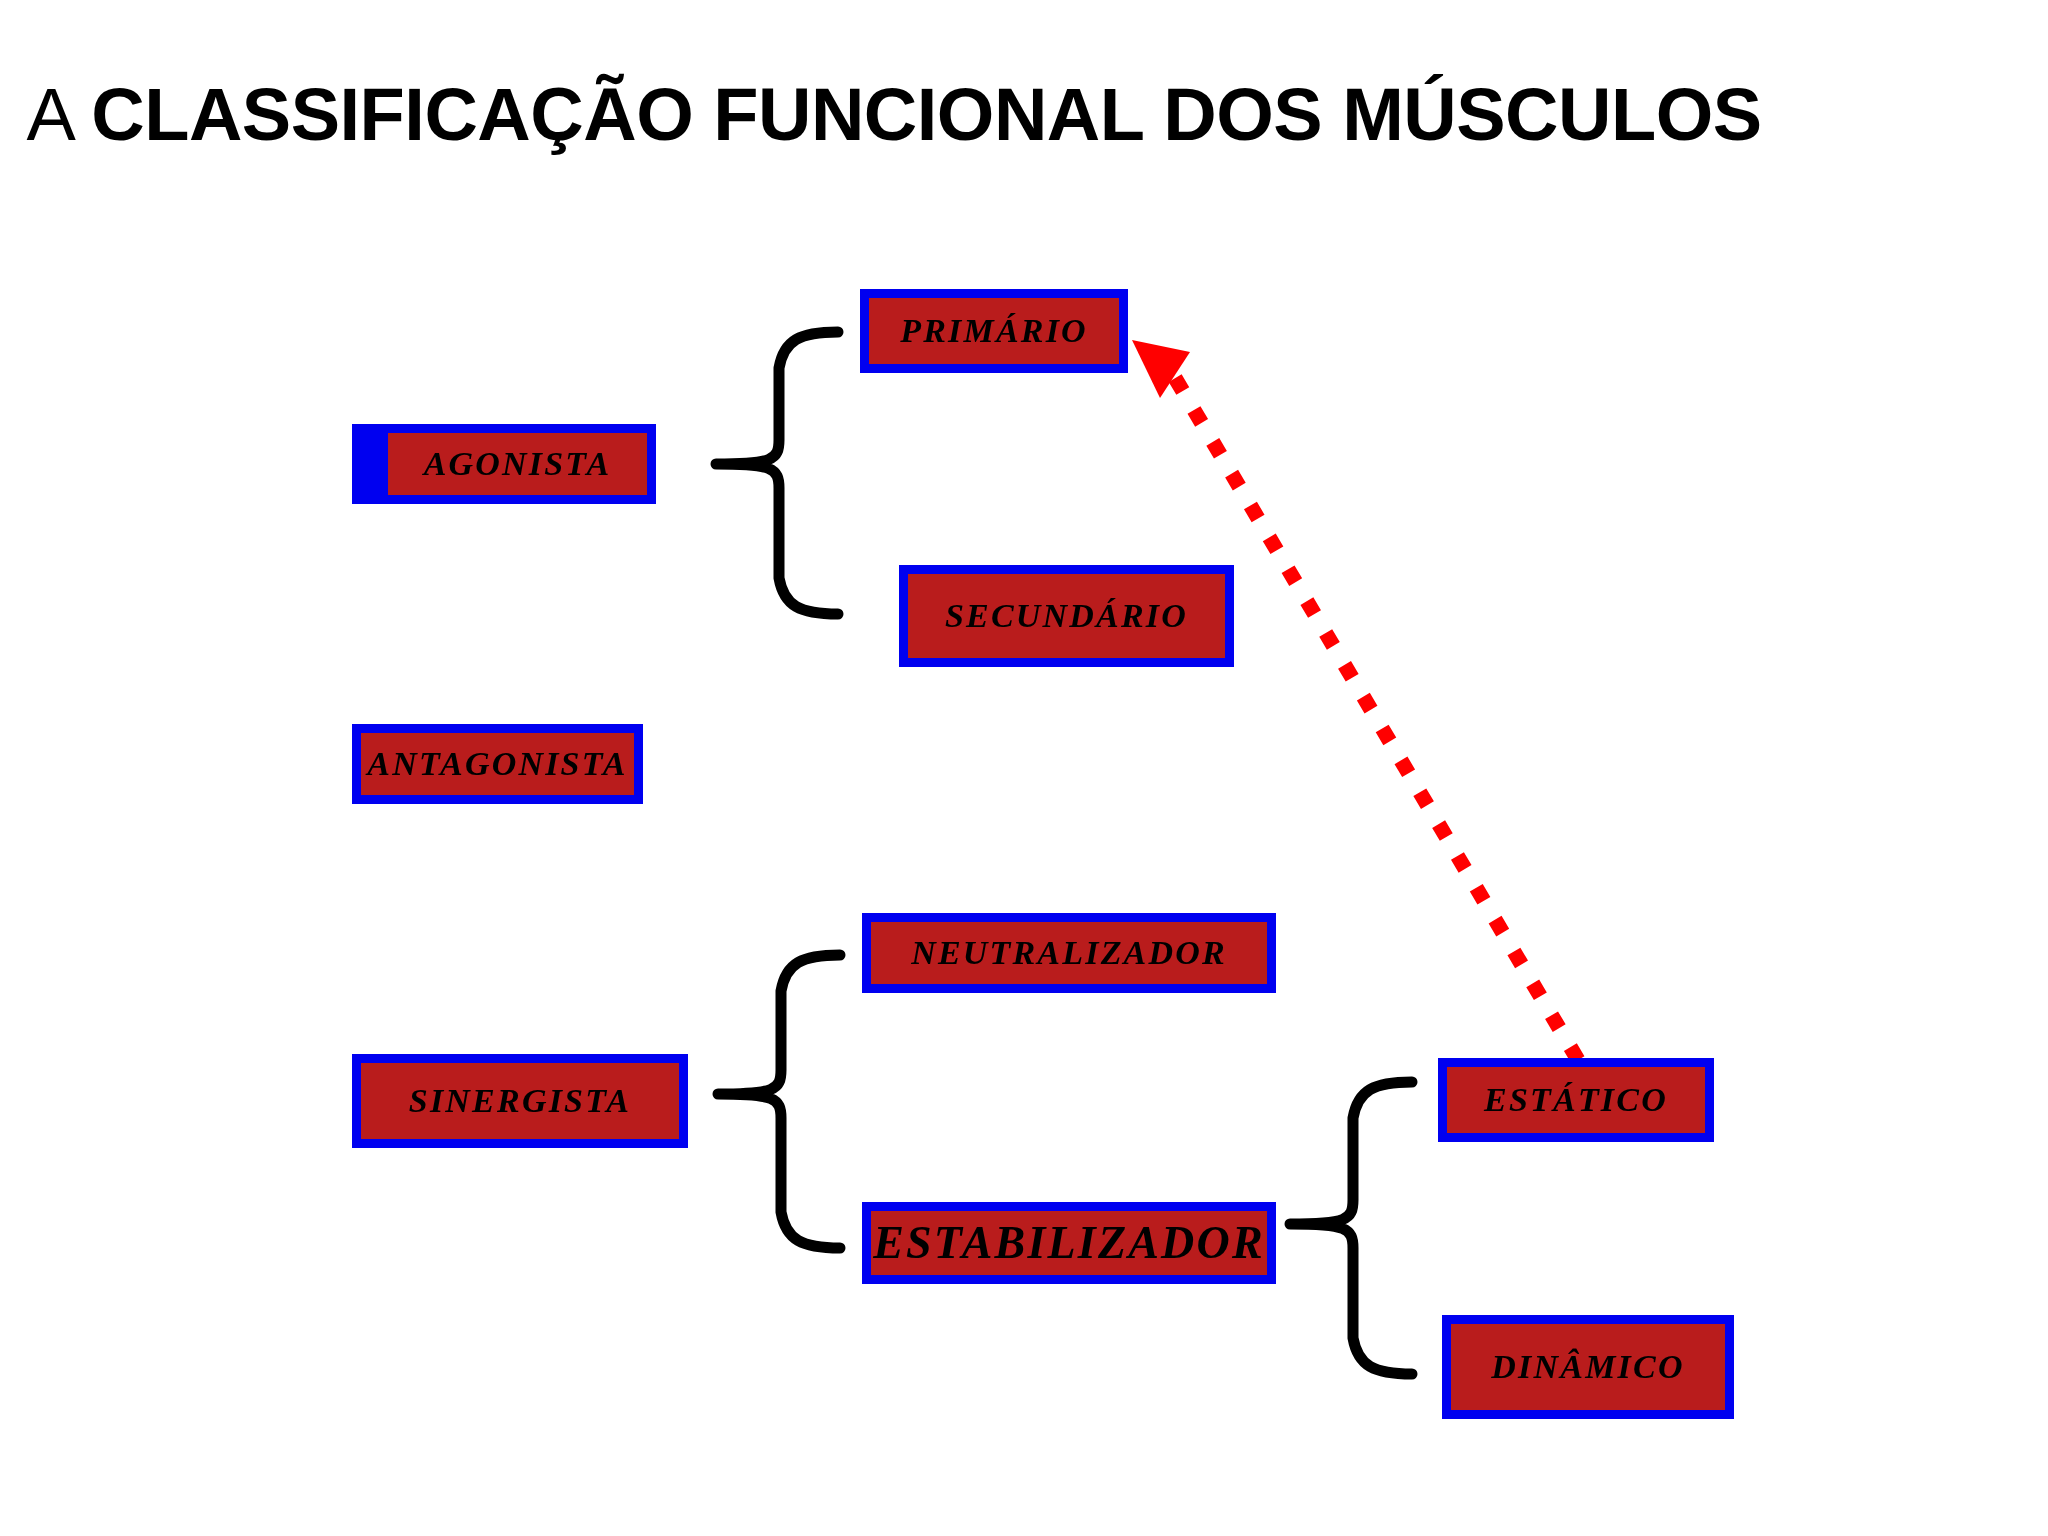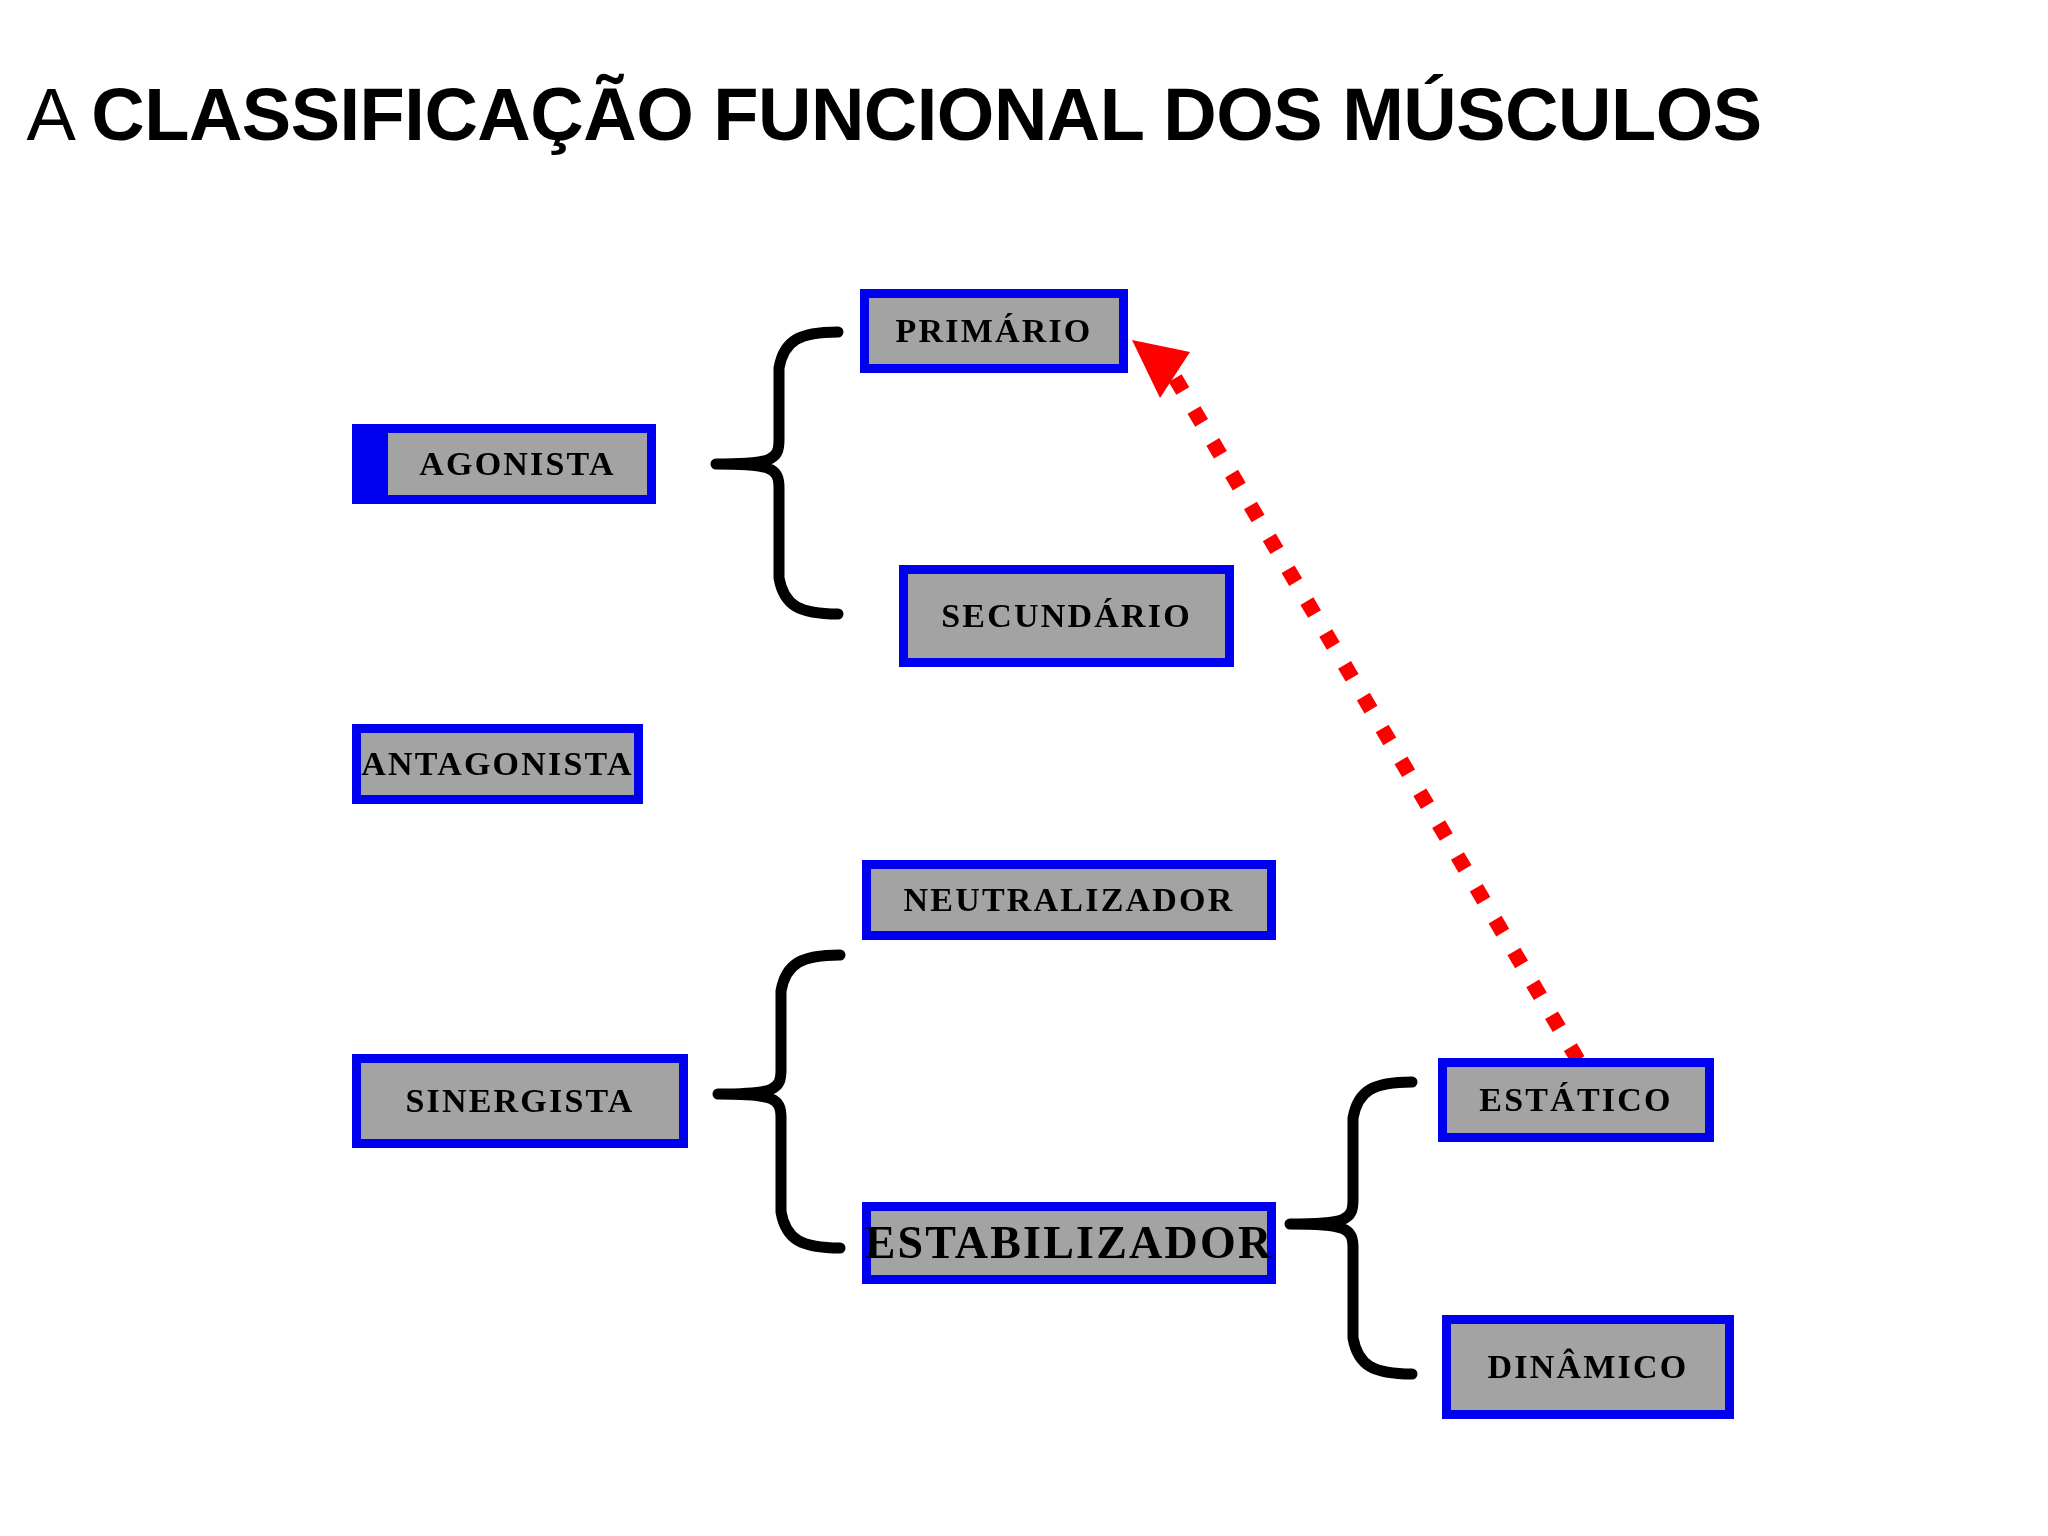--- a/index.html
+++ b/index.html
@@ -41,42 +41,43 @@
     position: absolute;
     box-sizing: border-box;
     background: #0000f0;
     padding: 9px;
     display: block;
   }
   .node .inner {
     box-sizing: border-box;
     width: 100%;
     height: 100%;
-    background: #a3a3a3;
+    background: #b91c1c;
     display: flex;
     align-items: center;
     justify-content: center;
+    font-style: italic;
   }
   .node .label {
     font-family: "Liberation Serif", serif;
     font-weight: 700;
     color: #000000;
     letter-spacing: 2.2px;
     white-space: nowrap;
     line-height: 1;
     text-align: center;
   }
 
   
   #node-agonista       { left: 352px;  top: 424px;  width: 304px;  height: 80px; padding-left: 36px; }
   #node-primario       { left: 860px;  top: 289px;  width: 268px;  height: 84px; }
   #node-secundario     { left: 855px;  top: 565px;  width: 335px;  height: 102px; margin-left: 44px; }
   #node-antagonista    { left: 352px;  top: 724px;  width: 291px;  height: 80px; }
   #node-sinergista     { left: 352px;  top: 1054px; width: 336px;  height: 94px; }
-  #node-neutralizador  { left: 862px;  top: 860px;  width: 414px;  height: 80px; }
+  #node-neutralizador  { left: 862px;  top: 913px;  width: 414px;  height: 80px; }
   #node-estabilizador  { left: 862px;  top: 1202px; width: 414px;  height: 82px; }
   #node-estatico       { left: 1438px; top: 1058px; width: 276px;  height: 84px; }
   #node-dinamico       { left: 1442px; top: 1315px; width: 292px;  height: 104px; }
 
   #node-agonista      .label { font-size: 34px; }
   #node-primario      .label { font-size: 34px; }
   #node-secundario    .label { font-size: 34px; }
   #node-antagonista   .label { font-size: 34px; }
   #node-sinergista    .label { font-size: 34px; }
   #node-neutralizador .label { font-size: 34px; }

